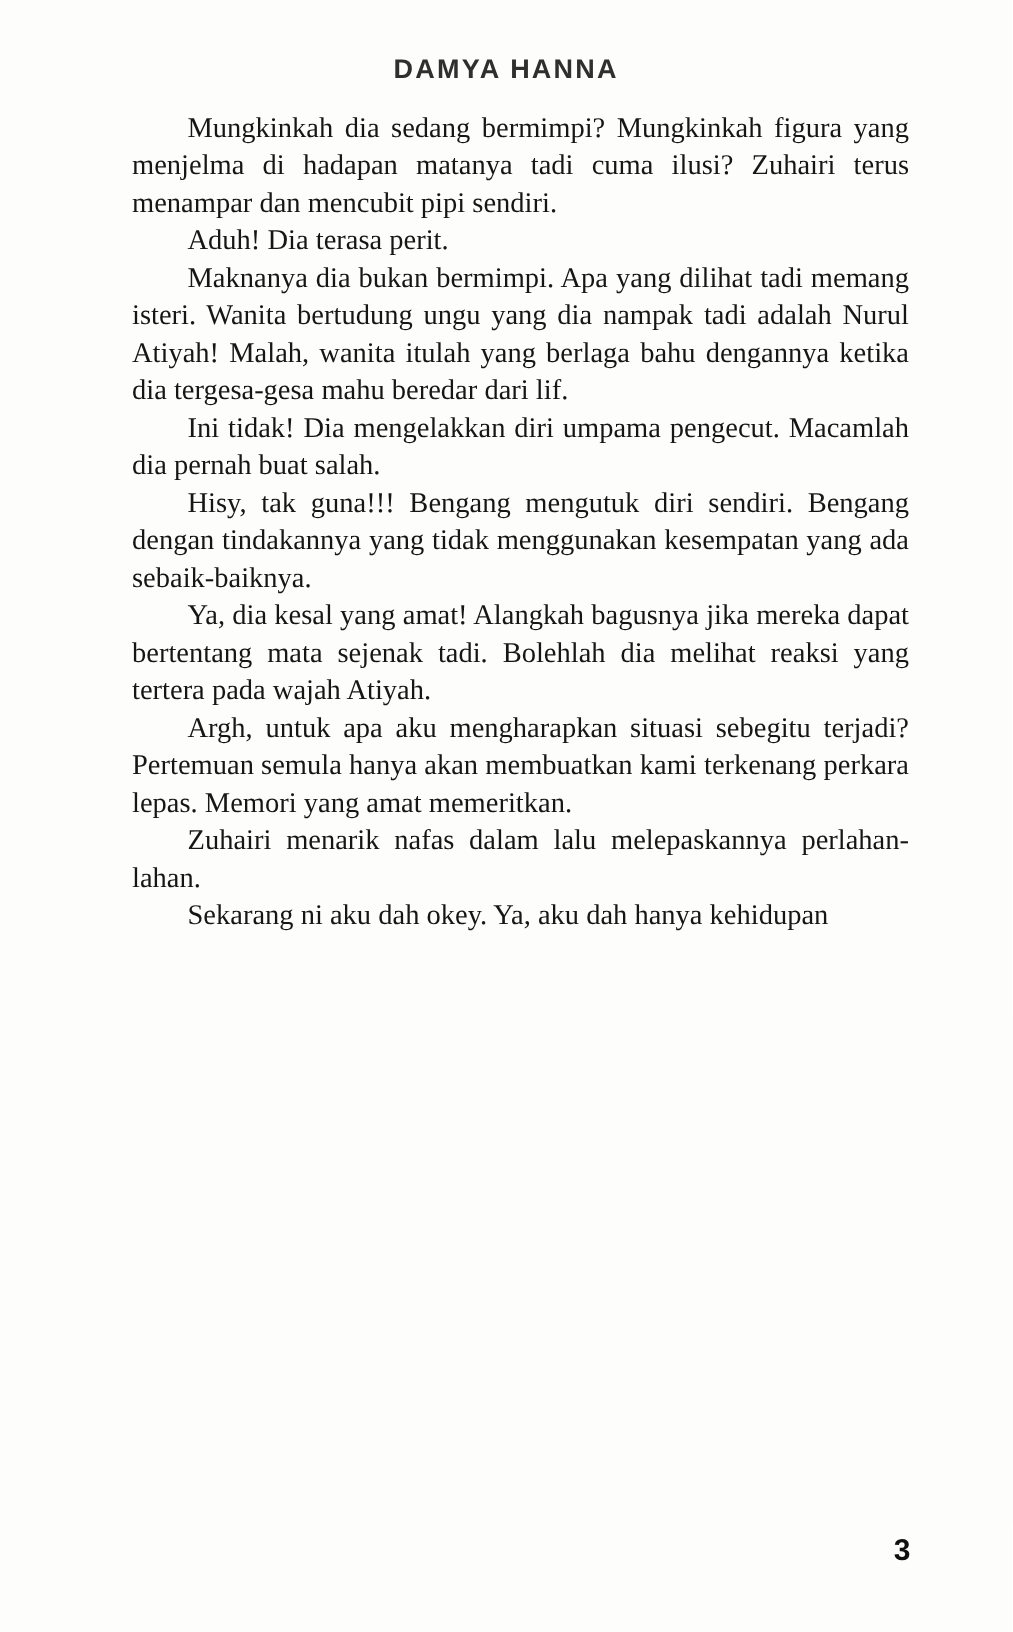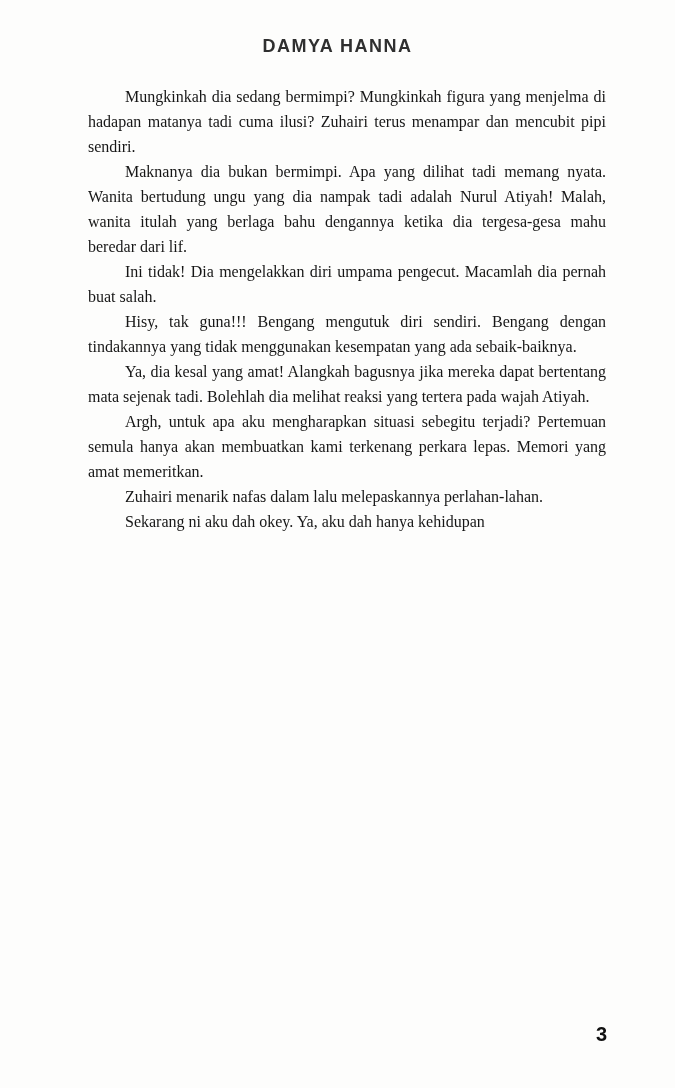--- a/index.html
+++ b/index.html
@@ -22,24 +22,24 @@
     text-align: center;
     font-family: "Liberation Sans", sans-serif;
     font-weight: bold;
     font-size: 18px;
     letter-spacing: 1.5px;
     color: #2f2f2f;
   }
   .content {
     position: absolute;
     left: 88px;
-    top: 84px;
+    top: 73px;
     width: 518px;
     font-family: "Liberation Serif", "DejaVu Serif", serif;
-    font-size: 16px;
+    font-size: 19px;
     line-height: 25px;
     color: #161616;
     text-align: justify;
   }
   .content p {
     margin: 0;
     padding: 0;
     text-indent: 37px;
   }
   .page-number {
@@ -54,21 +54,22 @@
 </style>
 </head>
 <body>
 
 <div class="page">
 
   <div class="running-header">DAMYA HANNA</div>
 
   <div class="content">
     <p>Mungkinkah dia sedang bermimpi? Mungkinkah figura yang menjelma di hadapan matanya tadi cuma ilusi? Zuhairi terus menampar dan mencubit pipi sendiri.</p>
-    <p>Maknanya dia bukan bermimpi. Apa yang dilihat tadi memang nyata. Wanita bertudung ungu yang dia nampak tadi adalah Nurul Atiyah! Malah, wanita itulah yang berlaga bahu dengannya ketika dia tergesa-gesa mahu beredar dari lif.</p>
+    <p>Aduh! Dia terasa perit.</p>
+    <p>Maknanya dia bukan bermimpi. Apa yang dilihat tadi memang isteri. Wanita bertudung ungu yang dia nampak tadi adalah Nurul Atiyah! Malah, wanita itulah yang berlaga bahu dengannya ketika dia tergesa-gesa mahu beredar dari lif.</p>
     <p>Ini tidak! Dia mengelakkan diri umpama pengecut. Macamlah dia pernah buat salah.</p>
     <p>Hisy, tak guna!!! Bengang mengutuk diri sendiri. Bengang dengan tindakannya yang tidak menggunakan kesempatan yang ada sebaik-baiknya.</p>
     <p>Ya, dia kesal yang amat! Alangkah bagusnya jika mereka dapat bertentang mata sejenak tadi. Bolehlah dia melihat reaksi yang tertera pada wajah Atiyah.</p>
     <p>Argh, untuk apa aku mengharapkan situasi sebegitu terjadi? Pertemuan semula hanya akan membuatkan kami terkenang perkara lepas. Memori yang amat memeritkan.</p>
     <p>Zuhairi menarik nafas dalam lalu melepaskannya perlahan-lahan.</p>
     <p>Sekarang ni aku dah okey. Ya, aku dah hanya kehidupan</p>
   </div>
 
   <div class="page-number">3</div>
 

